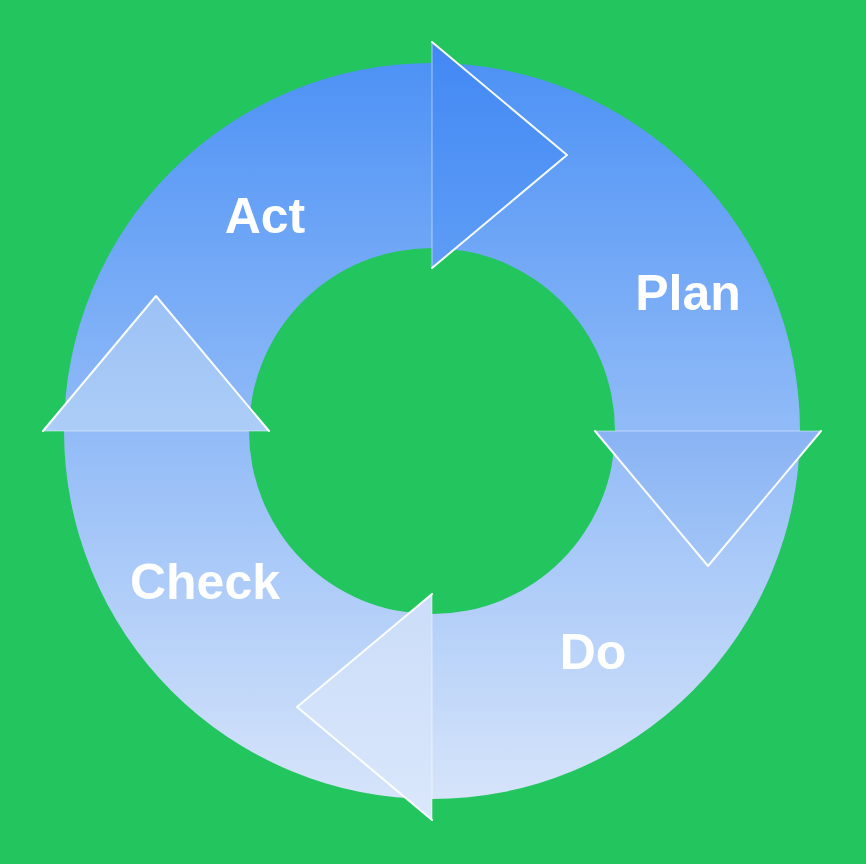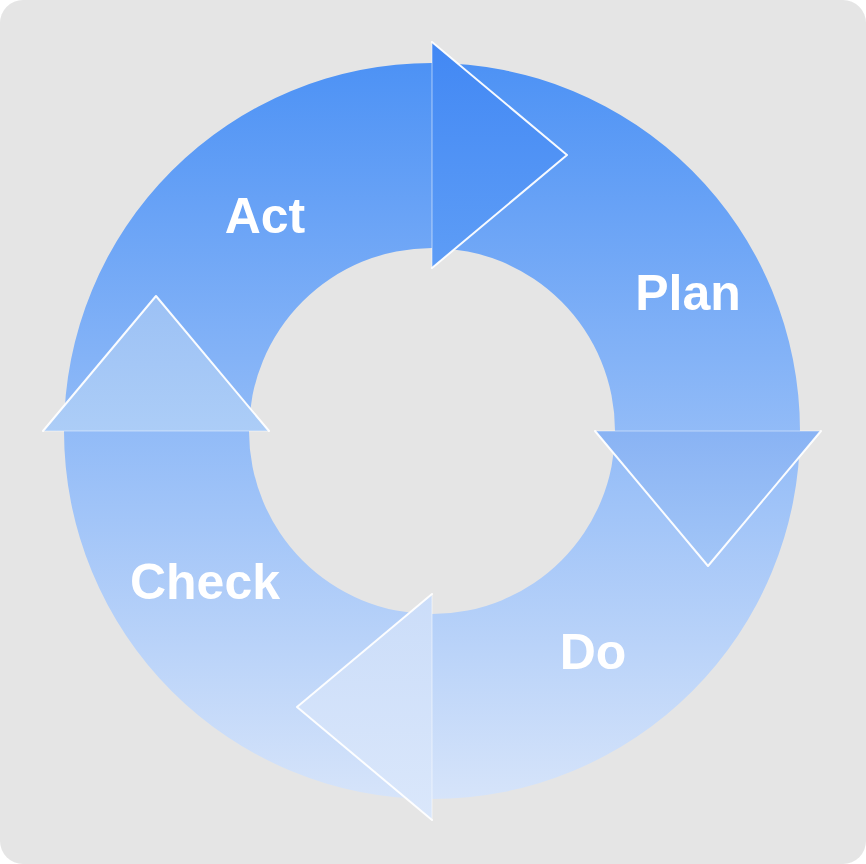--- a/index.html
+++ b/index.html
@@ -4,24 +4,23 @@
 <style>
   html, body {
     margin: 0;
     padding: 0;
     background: #ffffff;
   }
   .canvas {
     position: relative;
     width: 866px;
     height: 864px;
-    background: #e5e5e5;
+    background: #22c55e;
     overflow: hidden;
     font-family: "Liberation Sans", "DejaVu Sans", sans-serif;
-    border-radius: 23px;
   }
   svg text {
     font-family: "Liberation Sans", "DejaVu Sans", sans-serif;
     font-weight: bold;
     font-size: 50px;
   }
 </style>
 </head>
 <body>
 

